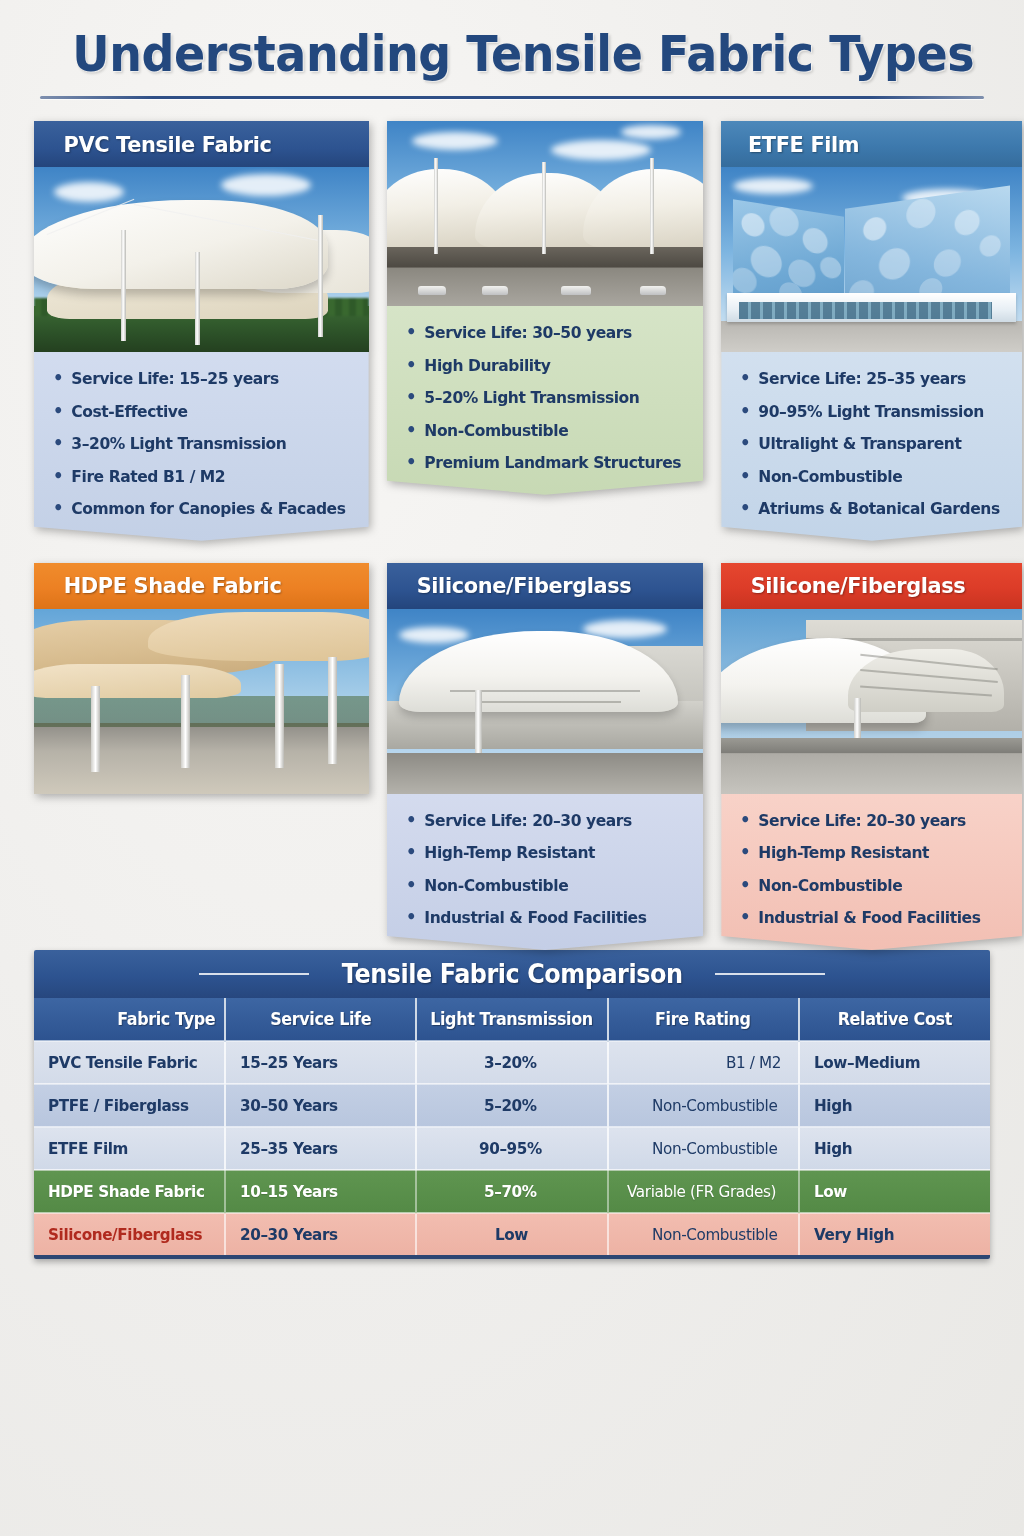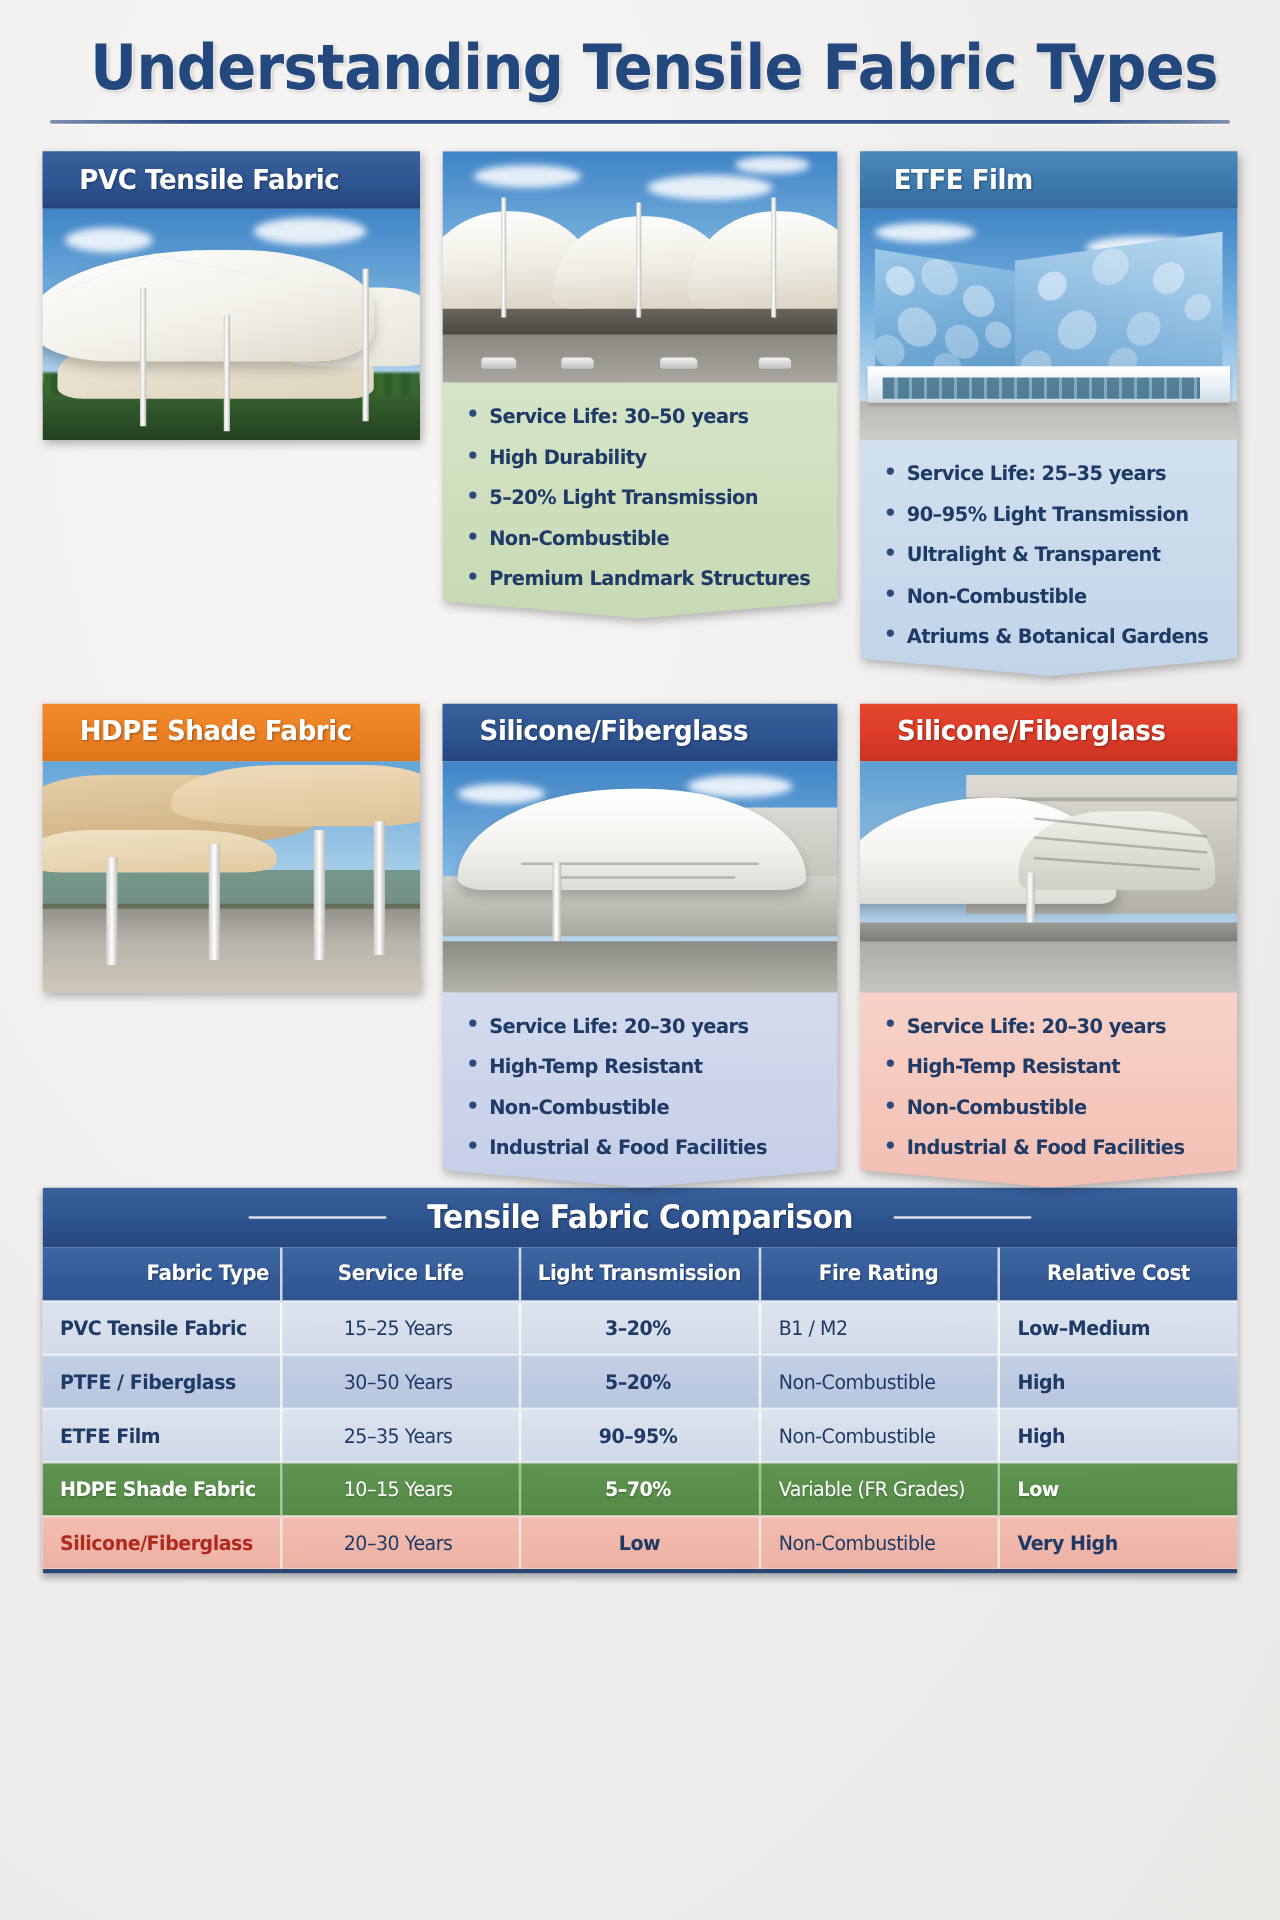--- a/index.html
+++ b/index.html
@@ -198,23 +198,23 @@
     color:#1e3a66;
     padding:11px 14px;
     border-left:2px solid rgba(255,255,255,.75);
     border-top:2px solid rgba(255,255,255,.55);
     letter-spacing:-0.4px;
     white-space:nowrap;
   }
   tbody td:first-child { border-left:none; }
   tbody td span { display:inline-block; transform:scaleX(.95); transform-origin:left center; }
   .c-type  { font-weight:bold; width:205px; }
-  .c-life  { font-weight:normal; width:175px; text-align:center; }
+  .c-life  { font-weight:bold; width:175px; }
   .c-light { font-weight:bold; width:195px; text-align:center; }
-  .c-fire  { font-weight:normal; width:190px; text-align:left; }
+  .c-fire  { font-weight:normal; width:190px; text-align:right; }
   .c-cost  { font-weight:bold; }
   tr.r-a td { background:linear-gradient(180deg,#dde3ee,#d3dbe9); }
   tr.r-b td { background:linear-gradient(180deg,#c3cfe4,#b8c6de); }
   tr.r-c td { background:linear-gradient(180deg,#dde3ee,#d0d9e8); }
   tr.r-green td { background:linear-gradient(180deg,#5f9550,#548a46); color:#ffffff;
                   border-left-color:rgba(255,255,255,.45); text-shadow:0 1px 1px rgba(0,0,0,.18); }
   tr.r-pink td { background:linear-gradient(180deg,#f2bdb0,#edb2a4);
                  border-left-color:rgba(255,255,255,.6); }
   tr.r-pink td.c-type { color:#b02a1e; }
 </style>
@@ -241,20 +241,29 @@
         <div class="cloud" style="left:30%;top:22%;width:60px;height:14px;"></div>
         <div class="tree-row"></div>
         <div class="sail pvc-low"></div>
         <div class="sail pvc-right"></div>
         <div class="sail pvc-main"></div>
         <div class="mast" style="left:26%;top:34%;width:5px;height:60%;"></div>
         <div class="mast" style="left:48%;top:46%;width:5px;height:50%;"></div>
         <div class="mast" style="left:85%;top:26%;width:5px;height:66%;"></div>
         <div class="cable" style="left:4%;top:36%;width:28%;transform:rotate(-22deg);"></div>
         <div class="cable" style="left:30%;top:20%;width:56%;transform:rotate(11deg);"></div>
+      </div>
+      <div class="card-body" style="background:linear-gradient(180deg,#d2dcef,#c3d0e6);">
+        <ul>
+          <li>Service Life: 15–25 years</li>
+          <li>Cost-Effective</li>
+          <li>3–20% Light Transmission</li>
+          <li>Fire Rated B1 / M2</li>
+          <li>Common for Canopies &amp; Facades</li>
+        </ul>
       </div>
     </div>
 
     <div class="card">
       <div class="card-photo">
         <div class="sky"></div>
         <div class="cloud" style="left:8%;top:6%;width:86px;height:18px;"></div>
         <div class="cloud" style="left:52%;top:10%;width:100px;height:20px;"></div>
         <div class="cloud" style="left:74%;top:2%;width:60px;height:14px;"></div>
         <div class="deck"></div>

